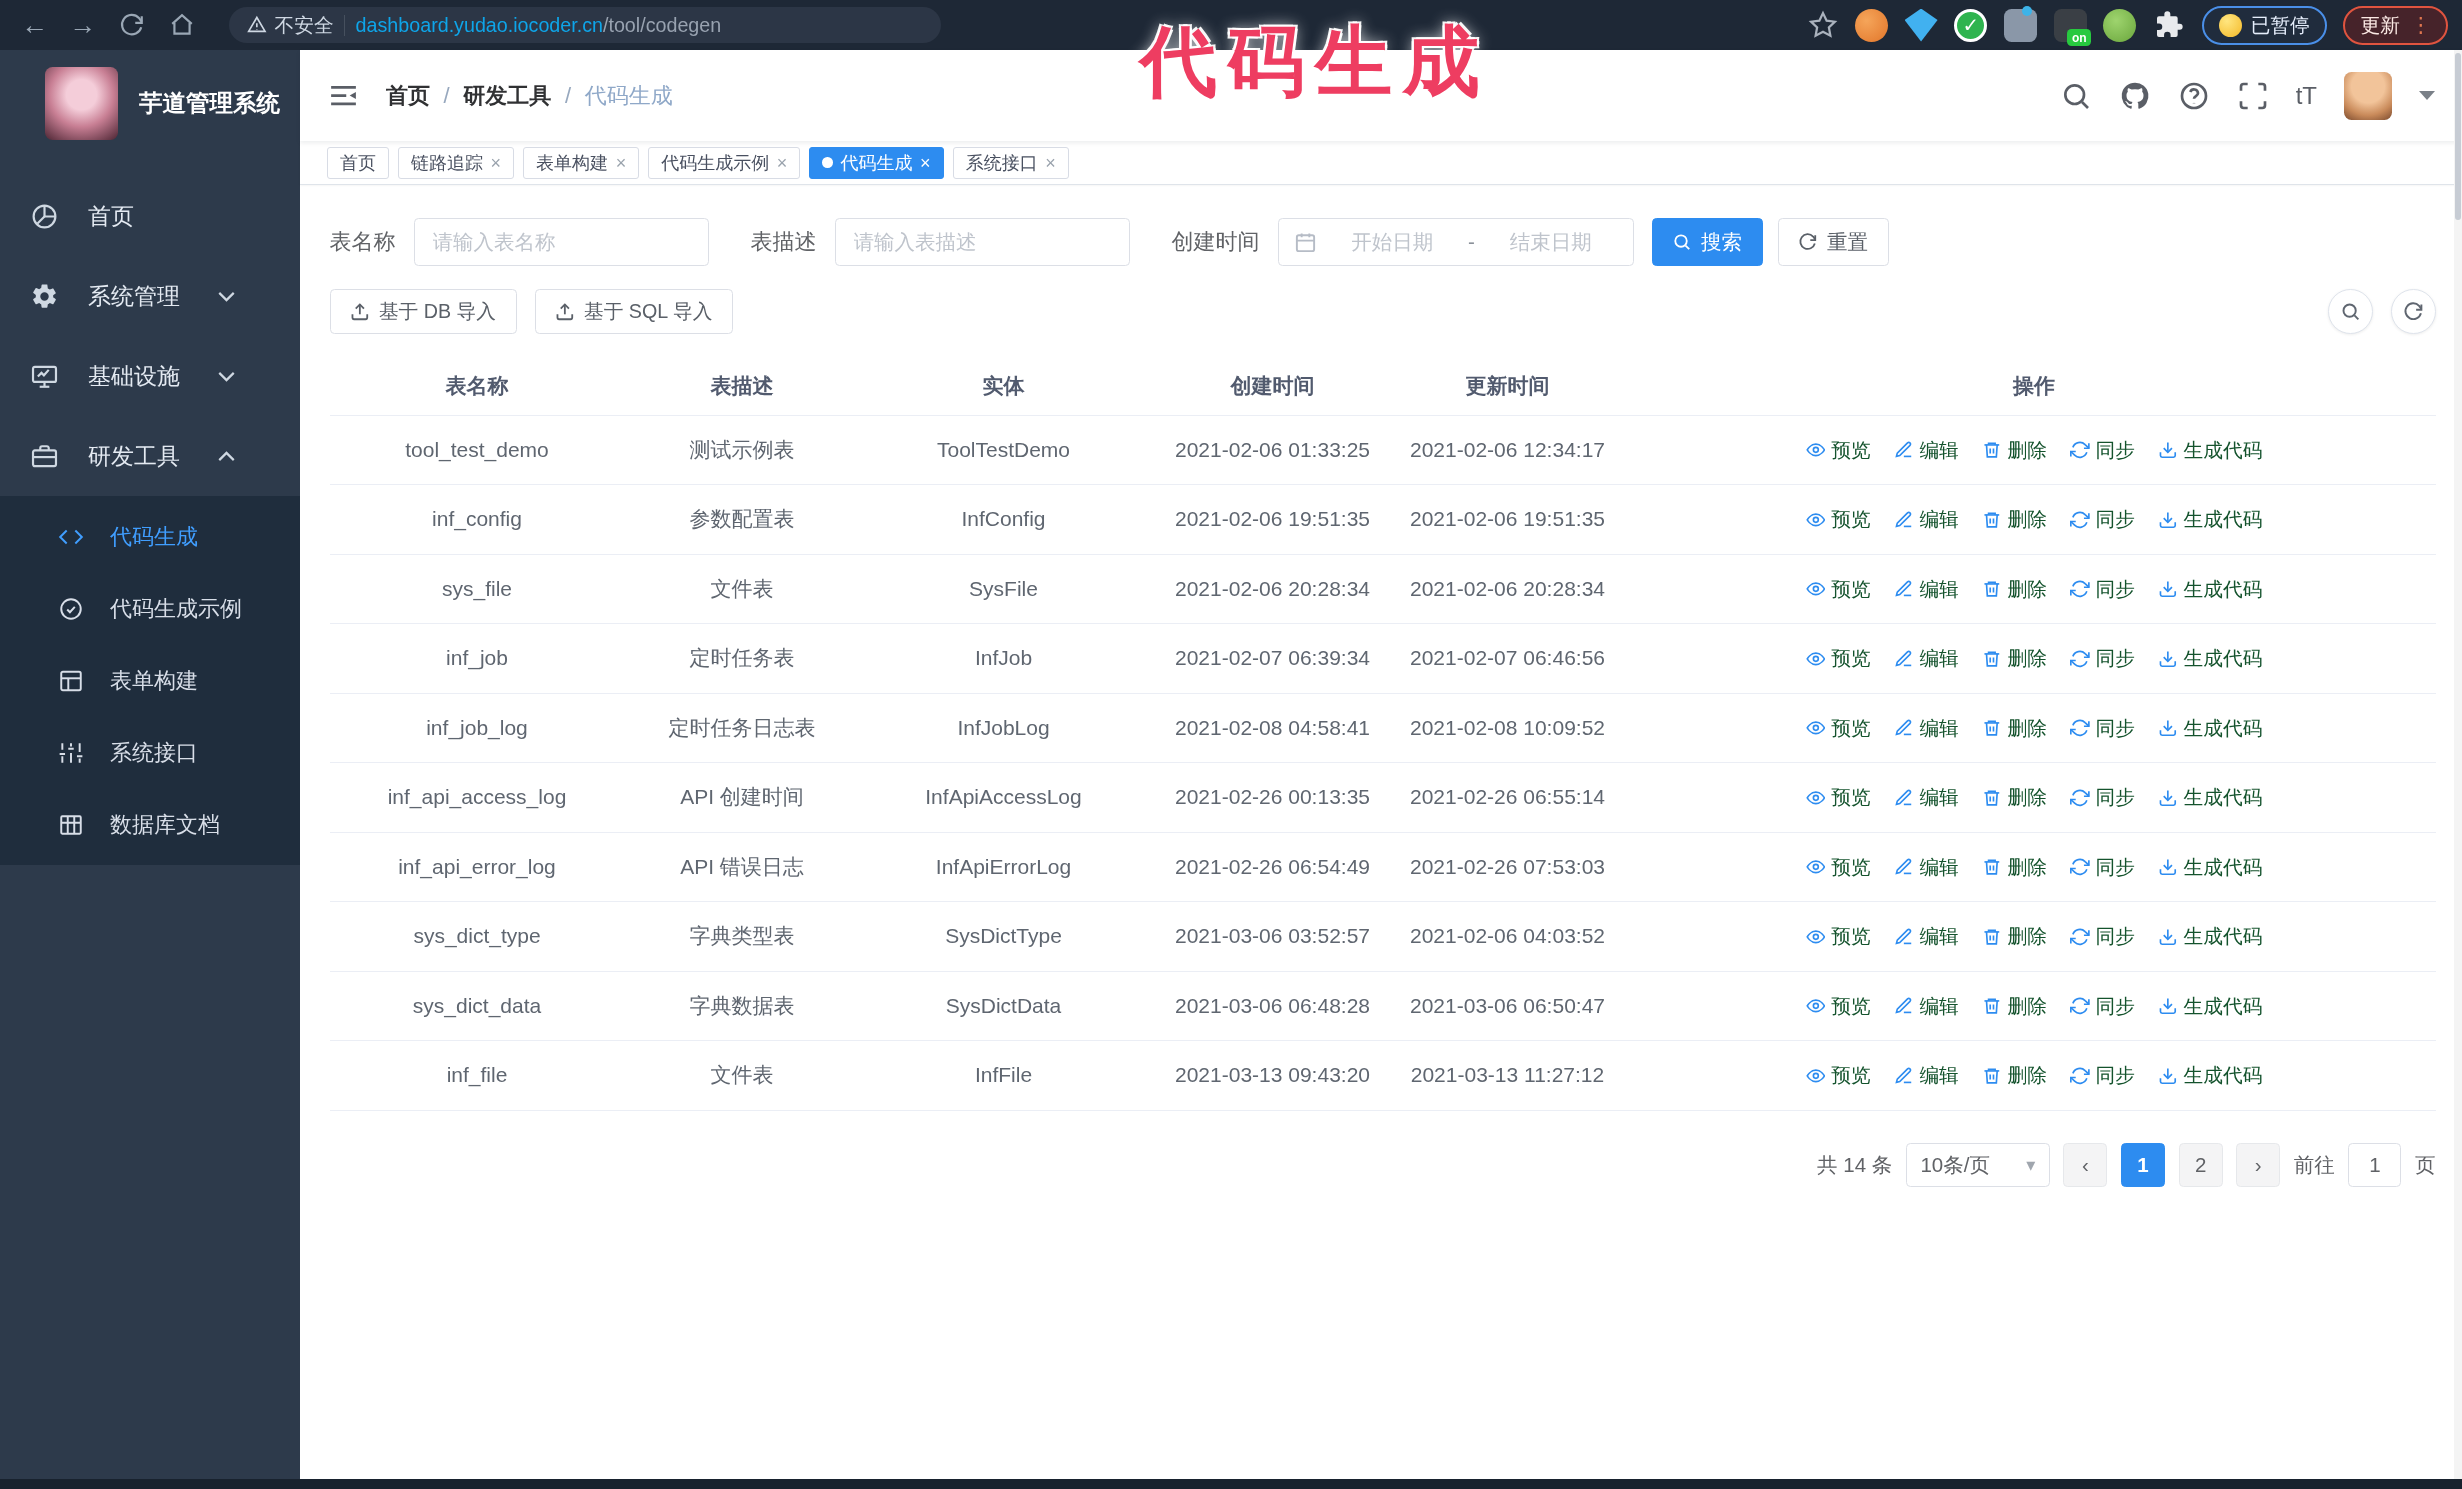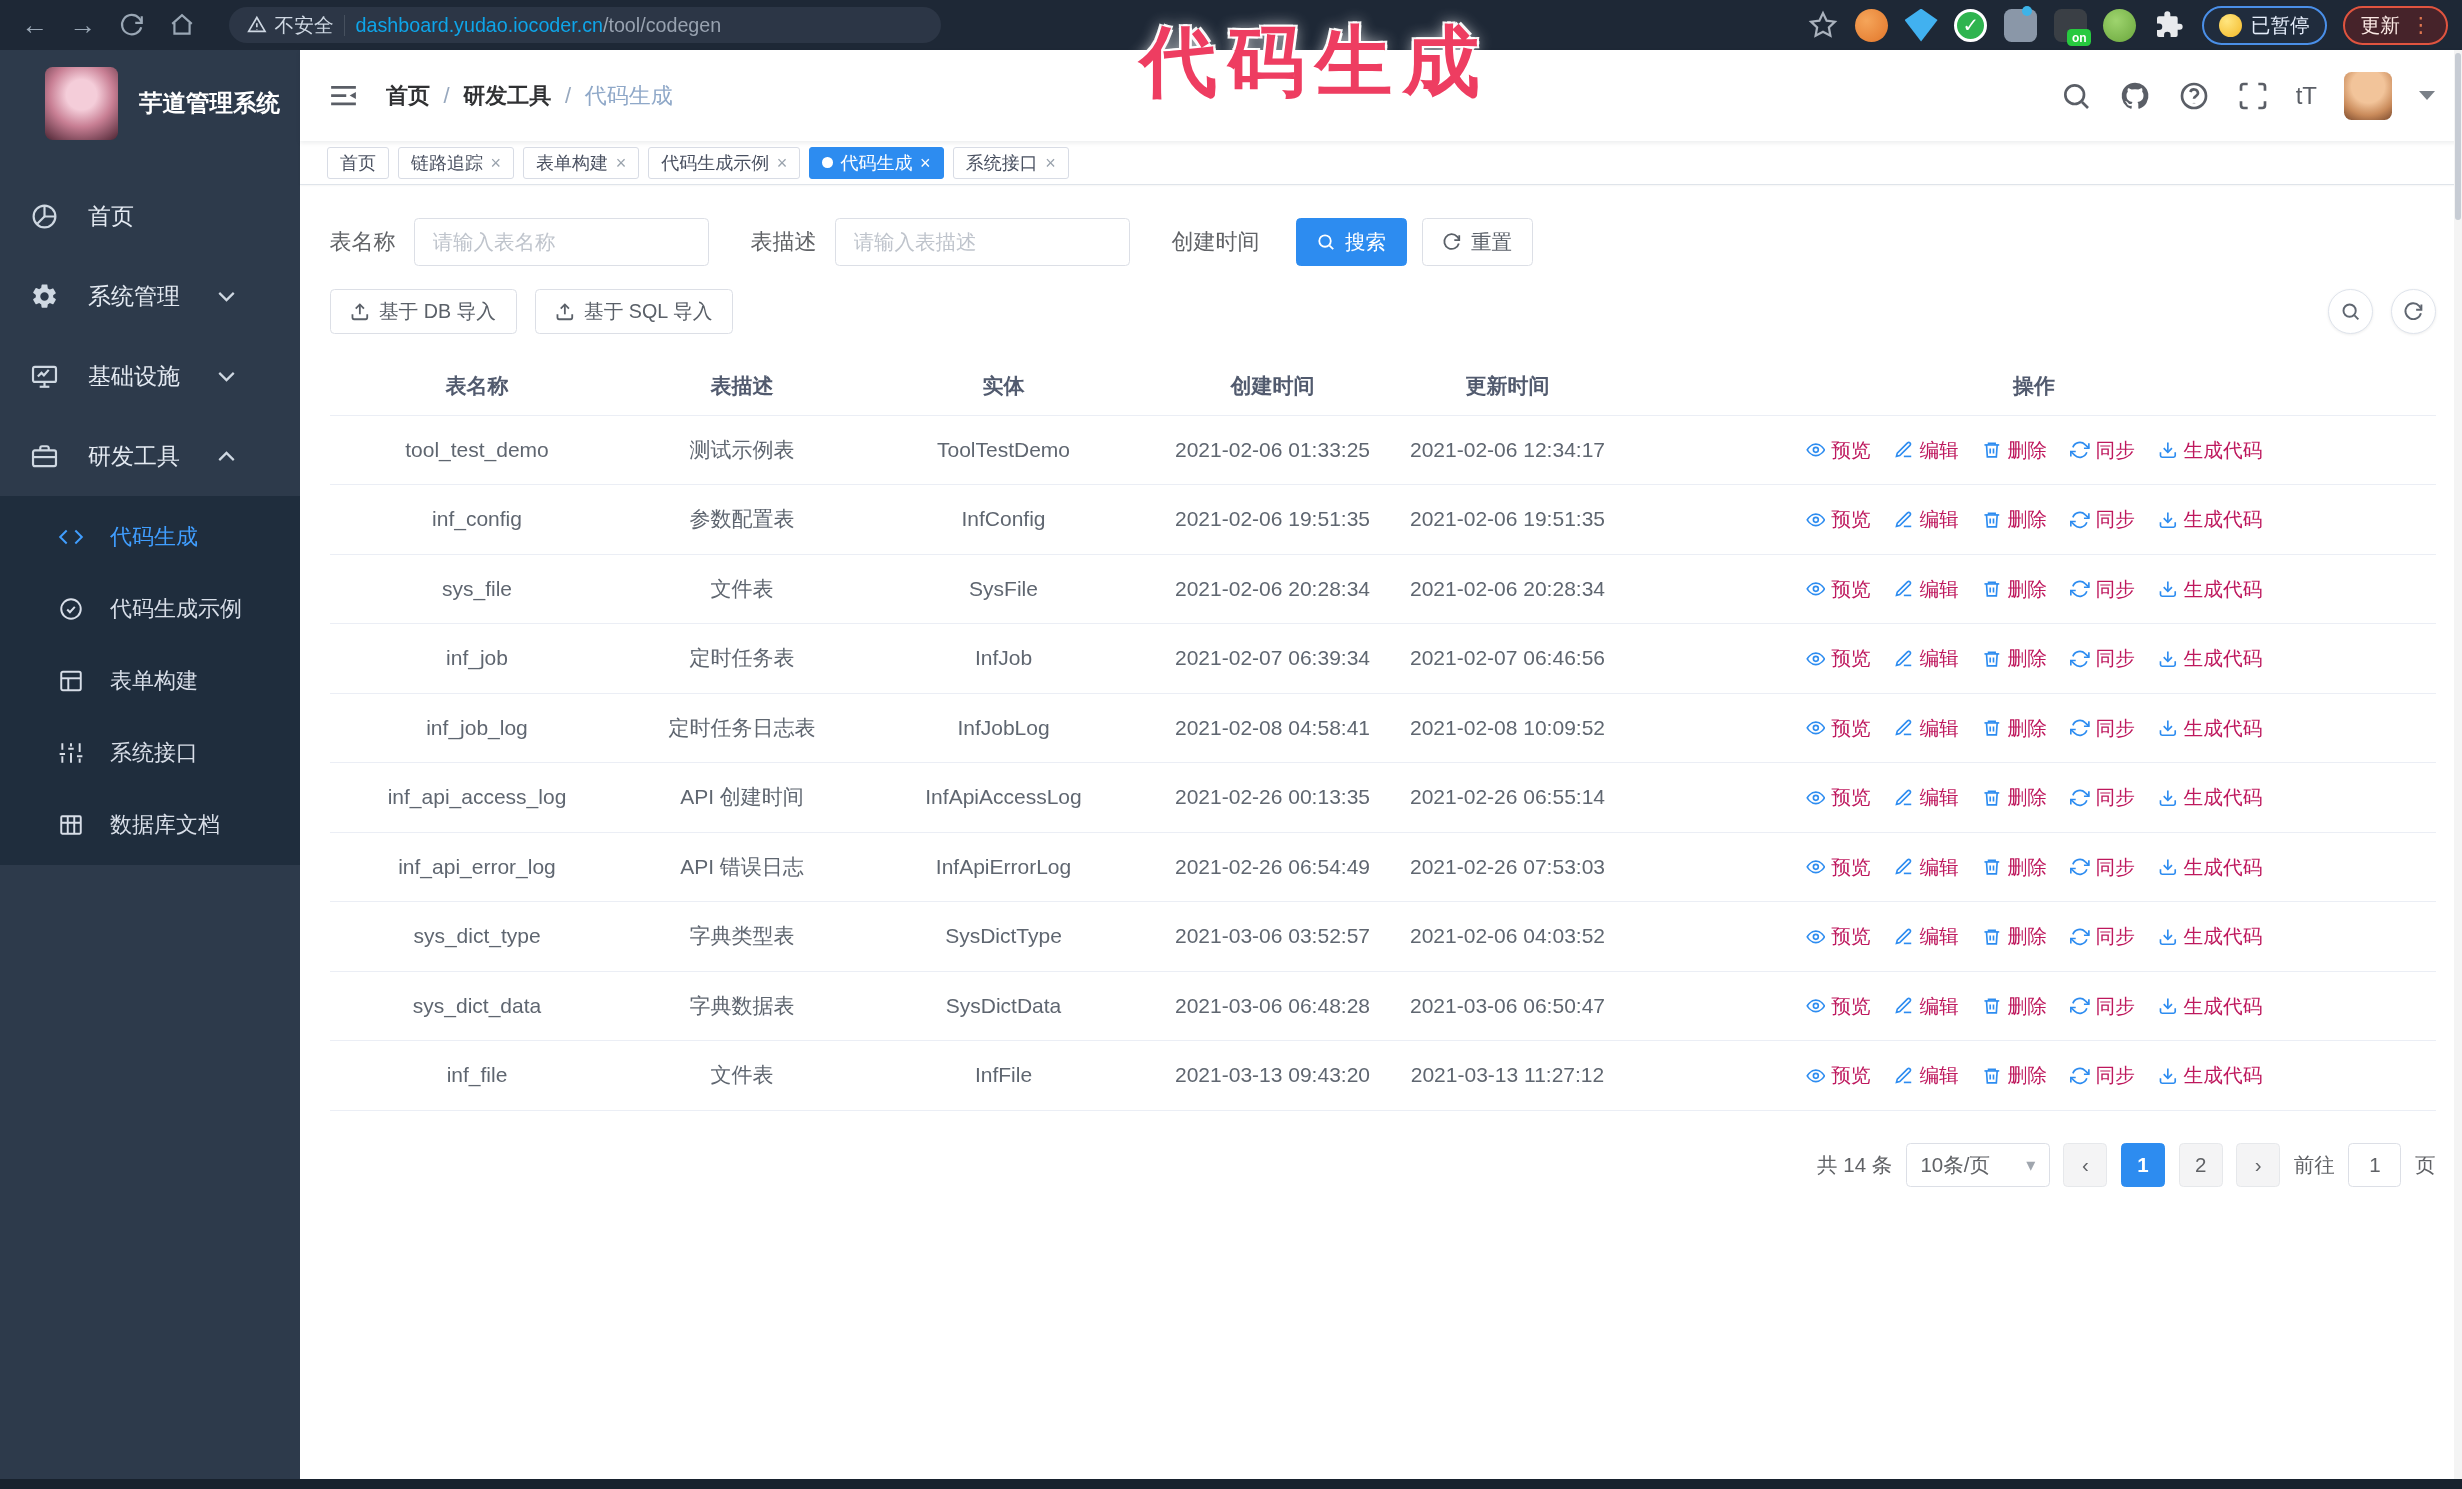--- a/index.html
+++ b/index.html
@@ -114,21 +114,21 @@
   .t-head,.t-row{display:flex;align-items:center;gap:15px;}
   .t-head{border-bottom:0.8px solid #ebeef5;padding:12px 0;color:#515a6e;font-weight:bold;}
   .t-row{border-bottom:0.8px solid #ebeef5;padding:18px 0;color:#5f6670;}
   .cell{text-align:center;line-height:1.55;}
   .col-name{width:295px;}
   .col-desc{width:205px;}
   .col-entity{width:288px;}
   .col-create,.col-update{width:220px;}
   .col-actions{flex:1;display:flex;align-items:center;justify-content:center;gap:23px;white-space:nowrap;}
   .t-head .col-actions{display:block;text-align:center;}
-  .action-link{display:inline-flex;align-items:center;gap:6px;color:#be185d;font-size:19.7px;cursor:pointer;}
+  .action-link{display:inline-flex;align-items:center;gap:6px;color:#14532d;font-size:19.7px;cursor:pointer;}
   .action-link svg{width:19.7px;height:19.7px;stroke:#2d8cf0;fill:none;stroke-width:2;}
 
   
   .pagination{display:flex;align-items:center;justify-content:flex-end;gap:13.6px;margin:32px 0 23px;font-size:20.5px;color:#606266;}
   .page-select{width:144px;height:44px;border:0.8px solid #dcdfe6;border-radius:4.5px;display:flex;align-items:center;
     justify-content:space-between;padding:0 13.6px;cursor:pointer;background:#fff;}
   .page-select .sel-caret{color:#a0a6ae;font-size:18px;}
   .pg-btn{min-width:44px;height:44px;border-radius:4.5px;background:#f4f4f5;border:0.8px solid #e6e8eb;color:#606266;
     display:flex;align-items:center;justify-content:center;font-size:20.5px;cursor:pointer;}
   .pg-btn.active{background:#2d8cf0;border-color:#2d8cf0;color:#fff;font-weight:bold;}
@@ -355,20 +355,29 @@
       <section class="content">
 
         <div class="search-row">
           <span class="f-label">表名称</span>
           <input class="f-input" placeholder="请输入表名称" style="">
           <span class="gap-lg"></span>
           <span class="f-label">表描述</span>
           <input class="f-input" placeholder="请输入表描述" style="">
           <span class="gap-lg"></span>
           <span class="f-label">创建时间</span>
+          <div class="date-box">
+            <svg viewBox="0 0 24 24">
+                <rect x="3" y="4.5" width="18" height="16.5" rx="2"></rect>
+                <path d="M16 2.5v4M8 2.5v4M3 10h18"></path>
+              </svg>
+            <span class="dph">开始日期</span>
+            <span class="date-sep">-</span>
+            <span class="dph">结束日期</span>
+          </div>
           <span class="gap-lg" style="width:18px"></span>
           <button class="btn primary">
             <svg viewBox="0 0 24 24">
                 <circle cx="11" cy="11" r="7"></circle>
                 <path d="M21 21l-4.5-4.5"></path>
               </svg>
             <span>搜索</span>
           </button>
           <span style="width:15px"></span>
           <button class="btn">

